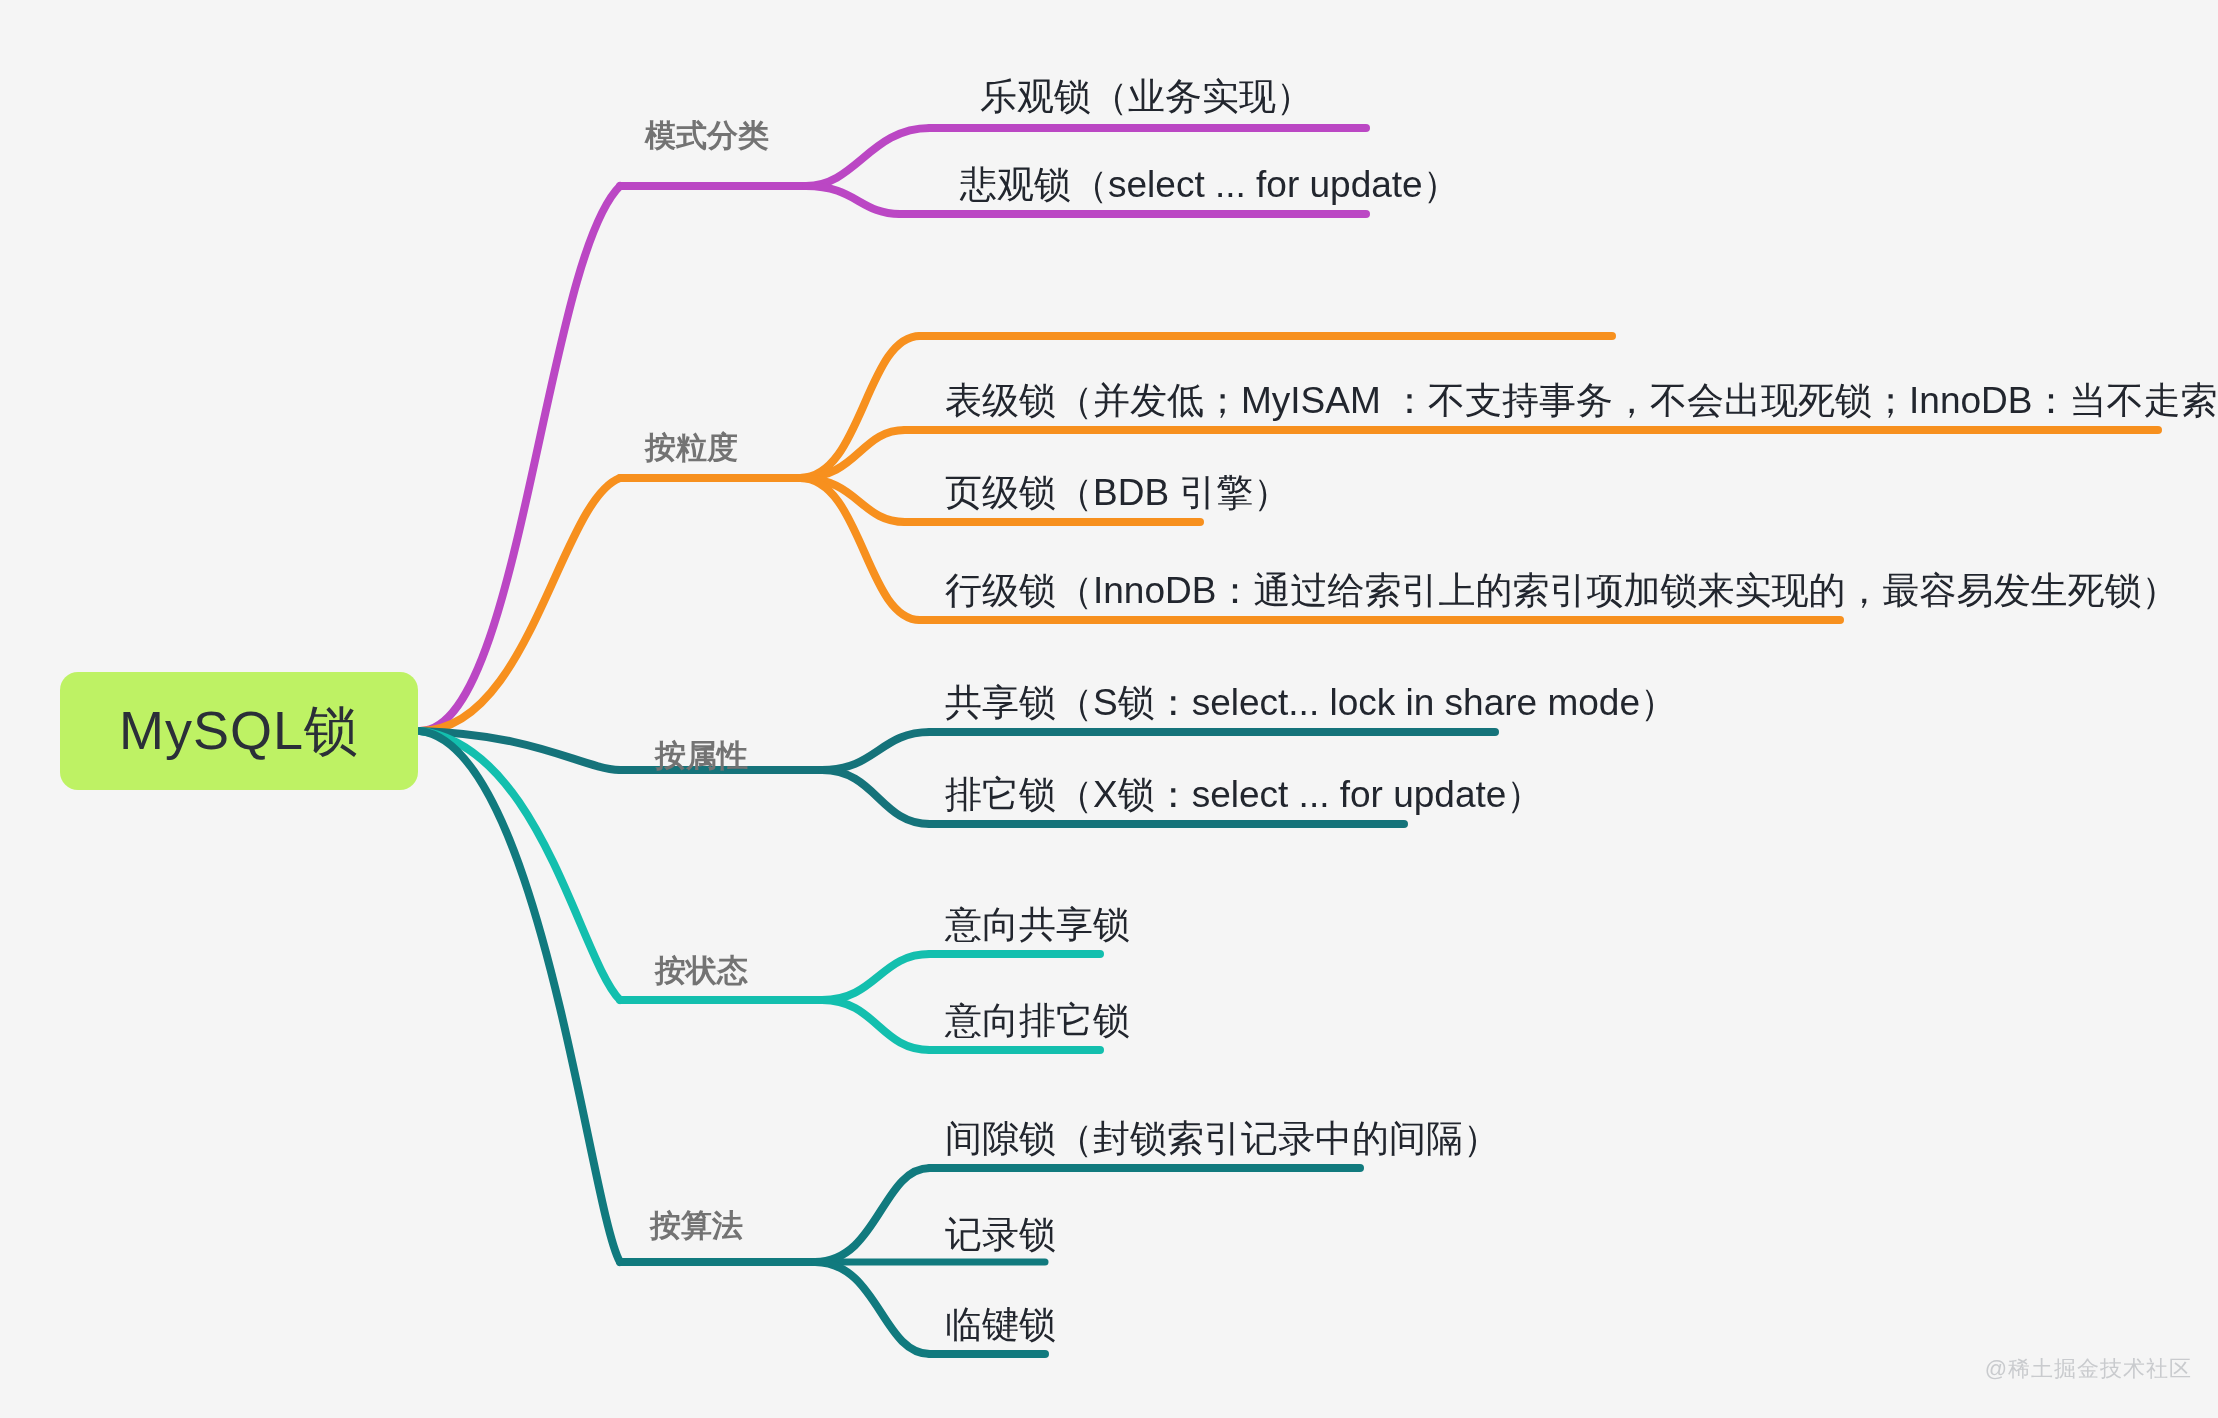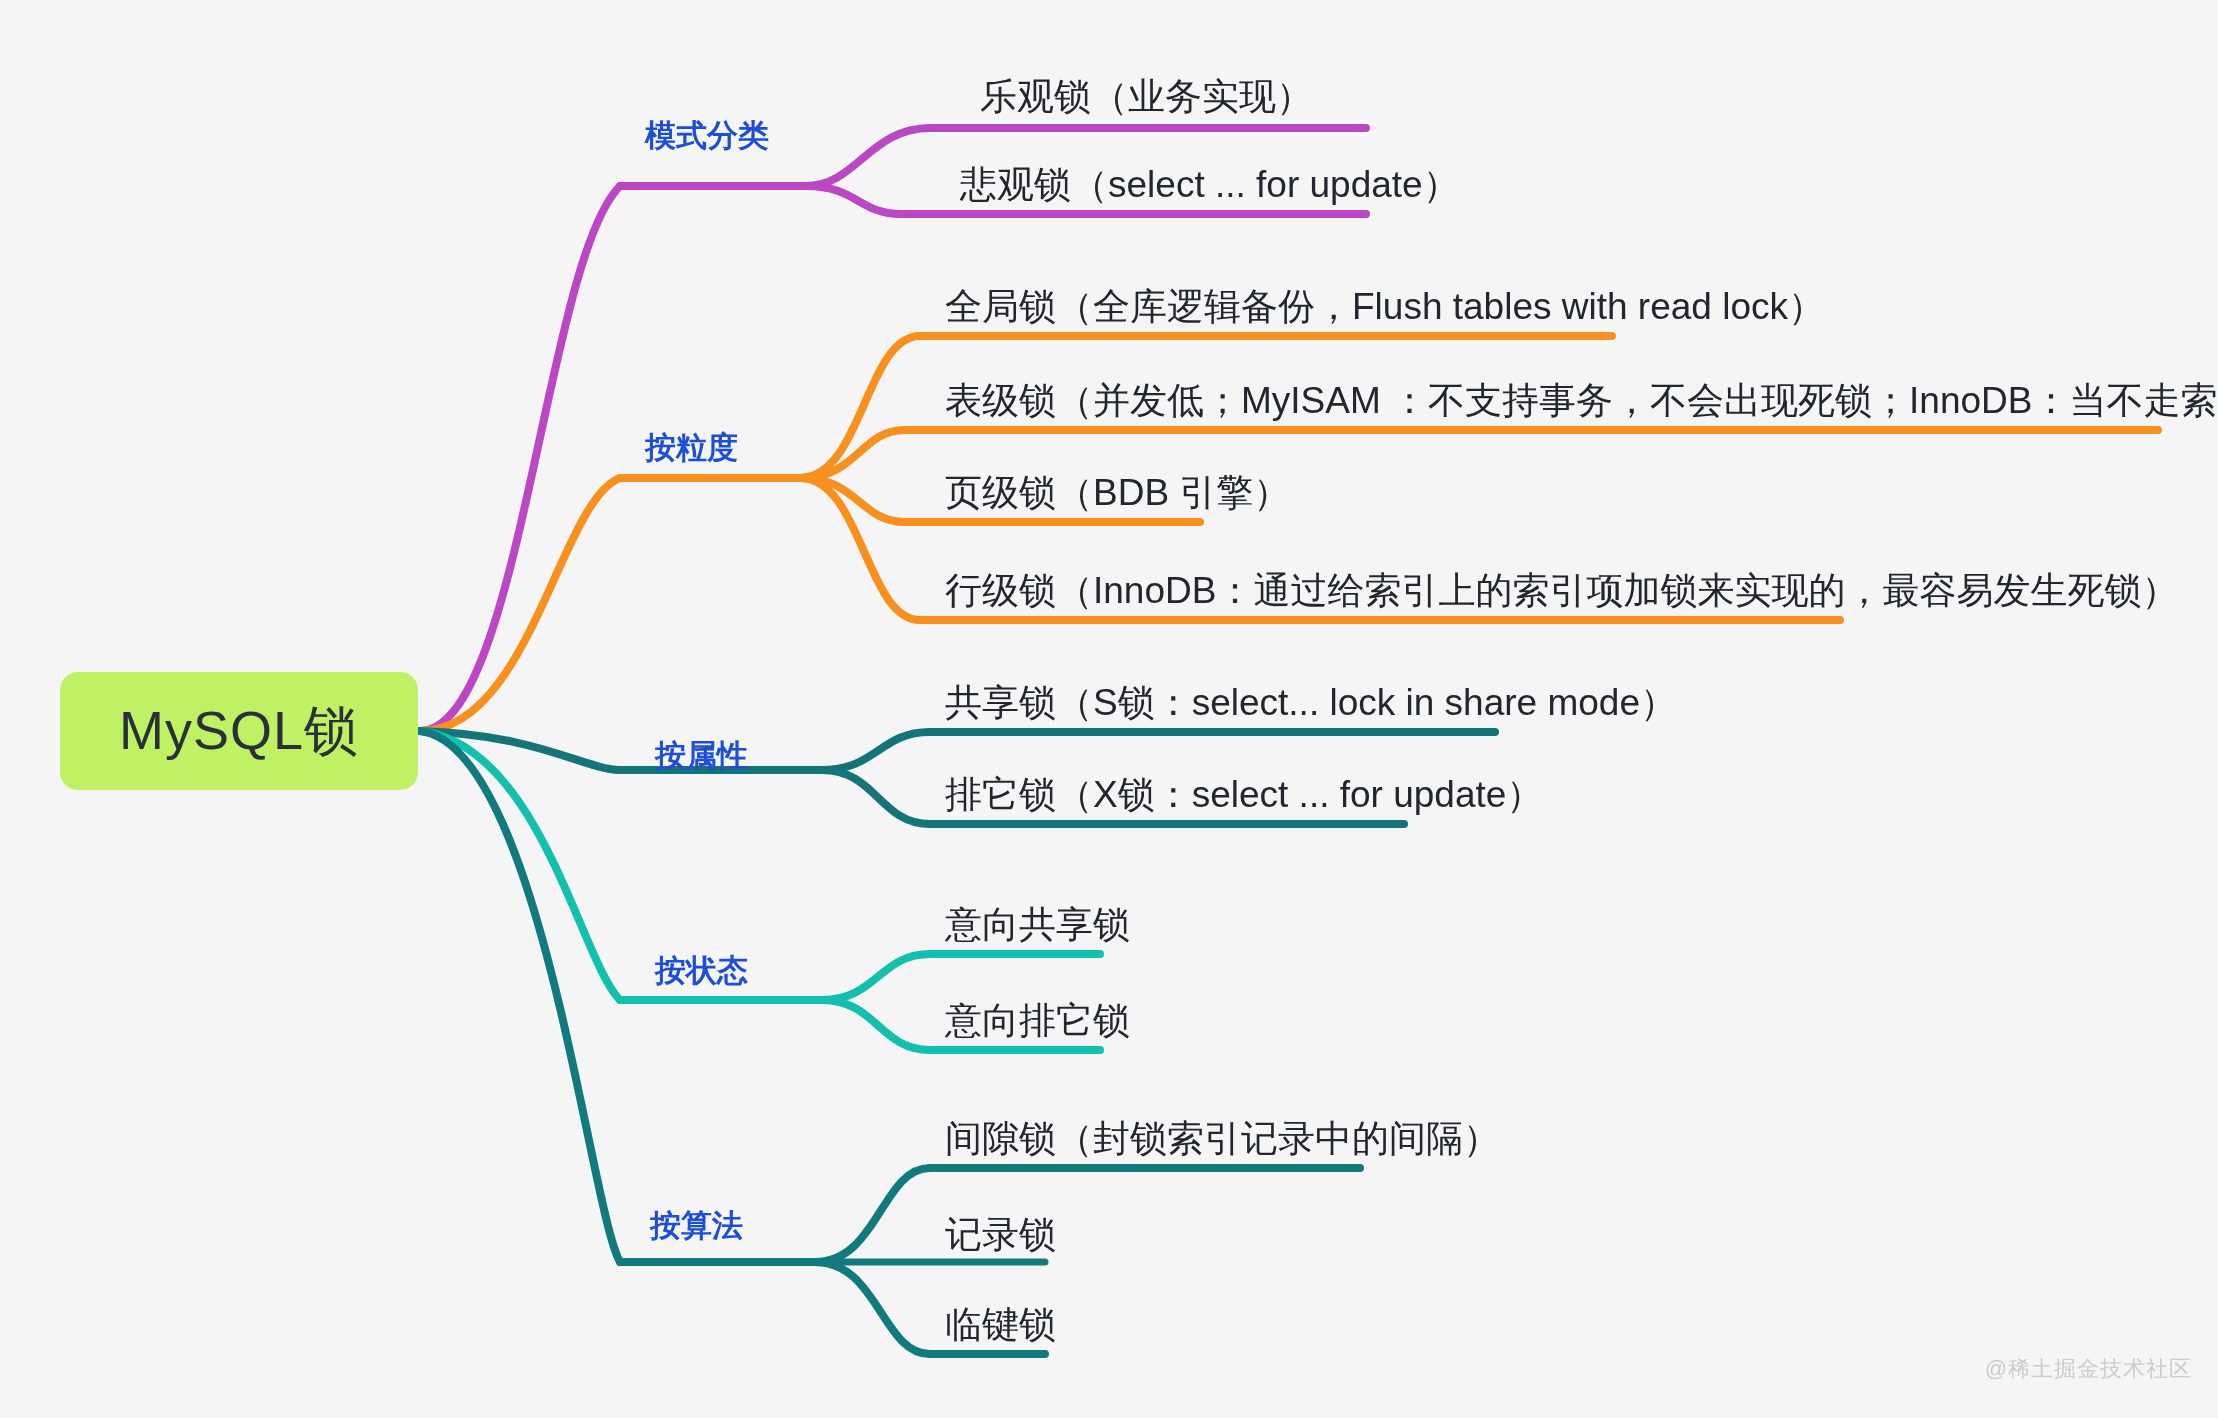--- a/index.html
+++ b/index.html
@@ -51,21 +51,21 @@
     position: absolute;
     font-size: 37px;
     color: #22262e;
     white-space: nowrap;
     line-height: 1;
     font-weight: 400;
   }
   .branch-label {
     position: absolute;
     font-size: 31px;
-    color: #1d4ed8;
+    color: #737373;
     white-space: nowrap;
     line-height: 1;
     font-weight: 700;
   }
   .watermark {
     position: absolute;
     right: 26px;
     bottom: 34px;
     font-size: 22px;
     color: #c9cbce;
@@ -139,21 +139,20 @@
 
   <div class="branch-label" style="left:645px; top:120px;">模式分类</div>
   <div class="branch-label" style="left:645px; top:432px;">按粒度</div>
   <div class="branch-label" style="left:655px; top:740px;">按属性</div>
   <div class="branch-label" style="left:655px; top:955px;">按状态</div>
   <div class="branch-label" style="left:650px; top:1210px;">按算法</div>
 
   <div class="node-label" style="left:980px; top:78px;">乐观锁（业务实现）</div>
   <div class="node-label" style="left:960px; top:166px;">悲观锁（select ... for update）</div>
 
-  <div class="node-label" style="left:945px; top:288px;">全局锁（全库逻辑备份，Flush tables with read lock）</div>
   <div class="node-label" style="left:945px; top:382px;">表级锁（并发低；MyISAM ：不支持事务，不会出现死锁；InnoDB：当不走索引时全局扫描使用表锁）</div>
   <div class="node-label" style="left:945px; top:474px;">页级锁（BDB 引擎）</div>
   <div class="node-label" style="left:945px; top:572px;">行级锁（InnoDB：通过给索引上的索引项加锁来实现的，最容易发生死锁）</div>
 
   <div class="node-label" style="left:945px; top:684px;">共享锁（S锁：select... lock in share mode）</div>
   <div class="node-label" style="left:945px; top:776px;">排它锁（X锁：select ... for update）</div>
 
   <div class="node-label" style="left:945px; top:906px;">意向共享锁</div>
   <div class="node-label" style="left:945px; top:1002px;">意向排它锁</div>
 

